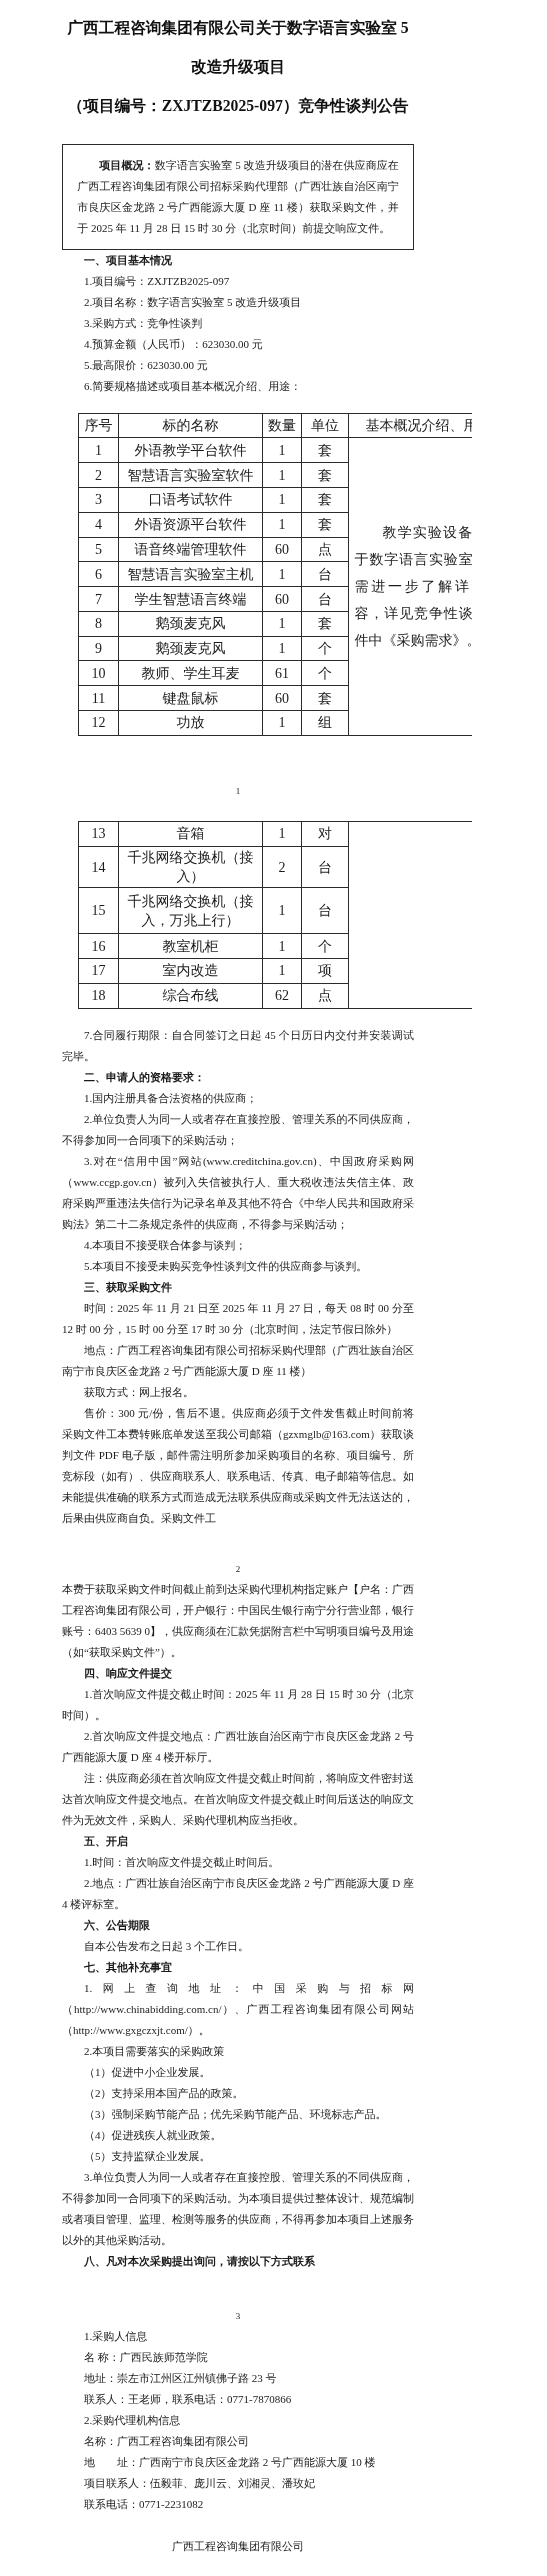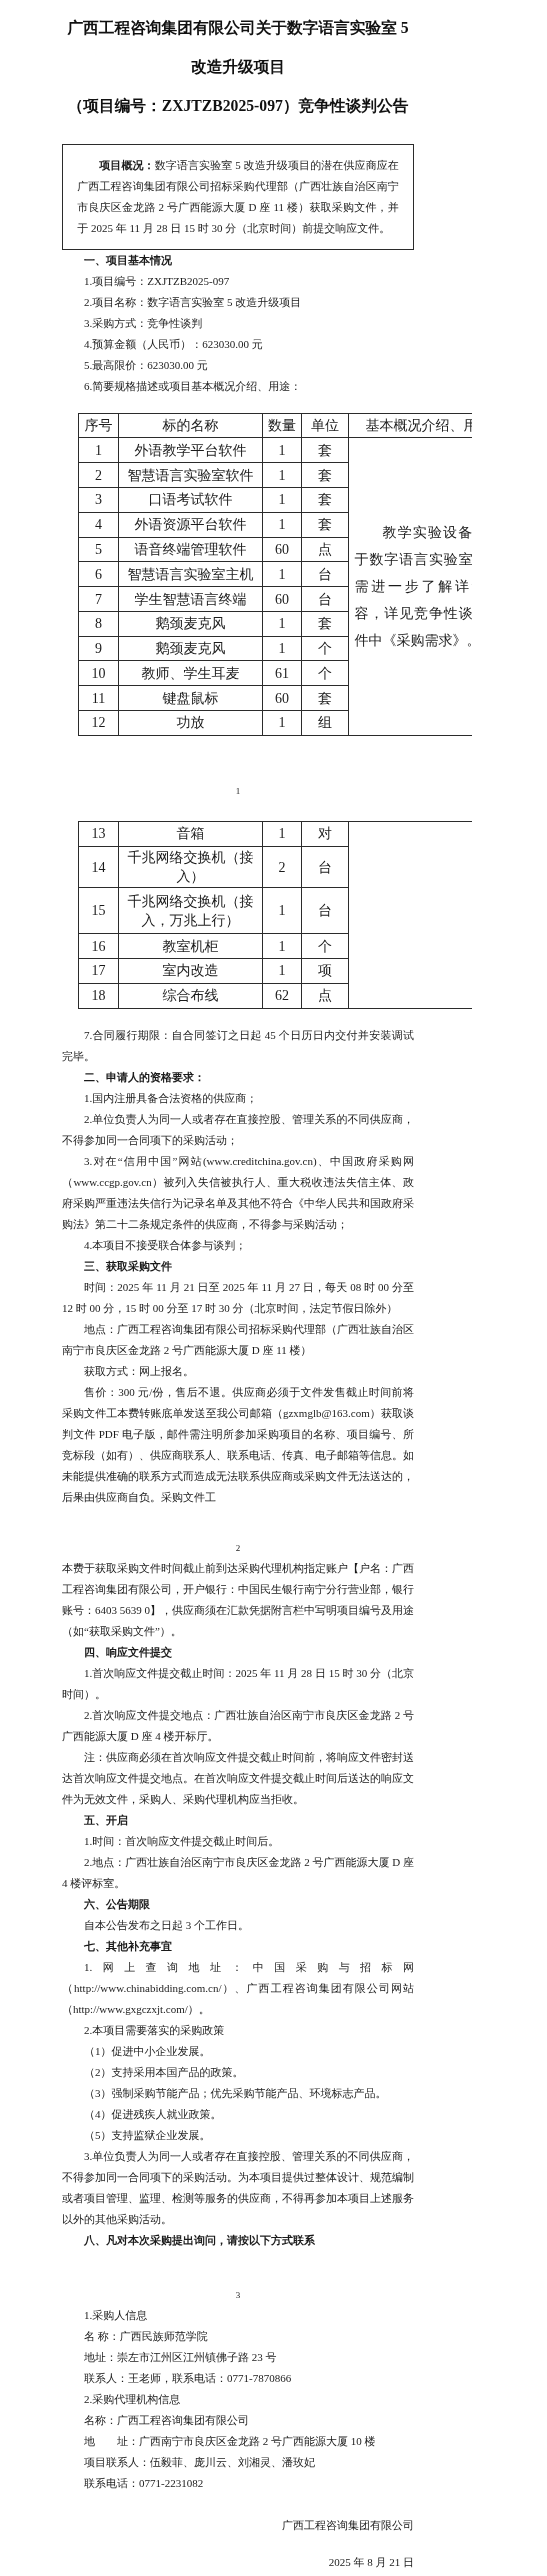--- a/index.html
+++ b/index.html
@@ -14,21 +14,21 @@
   .items-table{border-collapse:collapse;width:430px;table-layout:fixed;margin:16px;font-size:14px;}
   .items-table td,.items-table th{border:0.7px solid #2b2b2b;padding:1.4px 2.7px;font-weight:normal;
       text-align:center;vertical-align:middle;line-height:19px;}
   .items-table td.c{height:21px;}
   .items-table th{height:21px;}
   .items-table td.desc{text-align:justify;text-indent:2em;padding:2.7px 5.5px;line-height:27px;vertical-align:middle;}
   .t2{border-top:1.4px solid #8c8c8c;}
   .pagenum{margin:0;font-size:9px;line-height:19px;text-align:center;color:#222;}
   .spacer{width:100%;}
   .sign{margin-top:21px;text-align:right;}
-  .sign .p{text-indent:0;text-align:right;margin-top:16px;}
+  .sign .p{text-indent:0;text-align:center;margin-top:16px;}
 </style>
 </head>
 <body>
 
 <div class="doc">
   <div class="content">
 
     <div class="title">
       <div>广西工程咨询集团有限公司关于数字语言实验室 5 改造升级项目</div>
       <div>（项目编号：ZXJTZB2025-097）竞争性谈判公告</div>
@@ -191,20 +191,21 @@
     </tbody>
       </table>
 
     <p class="p">7.合同履行期限：自合同签订之日起 45 个日历日内交付并安装调试完毕。</p>
 
     <p class="p h">二、申请人的资格要求：</p>
     <p class="p">1.国内注册具备合法资格的供应商；</p>
     <p class="p">2.单位负责人为同一人或者存在直接控股、管理关系的不同供应商，不得参加同一合同项下的采购活动；</p>
     <p class="p">3.对在“信用中国”网站(www.creditchina.gov.cn)、中国政府采购网（www.ccgp.gov.cn）被列入失信被执行人、重大税收违法失信主体、政府采购严重违法失信行为记录名单及其他不符合《中华人民共和国政府采购法》第二十二条规定条件的供应商，不得参与采购活动；</p>
     <p class="p">4.本项目不接受联合体参与谈判；</p>
+    <p class="p">5.本项目不接受未购买竞争性谈判文件的供应商参与谈判。</p>
 
     <p class="p h">三、获取采购文件</p>
     <p class="p">时间：2025 年 11 月 21 日至 2025 年 11 月 27 日，每天 08 时 00 分至 12 时 00 分，15 时 00 分至 17 时 30 分（北京时间，法定节假日除外）</p>
     <p class="p">地点：广西工程咨询集团有限公司招标采购代理部（广西壮族自治区南宁市良庆区金龙路 2 号广西能源大厦 D 座 11 楼）</p>
     <p class="p">获取方式：网上报名。</p>
     <p class="p">售价：300 元/份，售后不退。供应商必须于文件发售截止时间前将采购文件工本费转账底单发送至我公司邮箱（gzxmglb@163.com）获取谈判文件 PDF 电子版，邮件需注明所参加采购项目的名称、项目编号、所竞标段（如有）、供应商联系人、联系电话、传真、电子邮箱等信息。如未能提供准确的联系方式而造成无法联系供应商或采购文件无法送达的，后果由供应商自负。采购文件工</p>
 
     <div class="spacer" style="height:31px"></div>
     <p class="pagenum">2</p>
 

